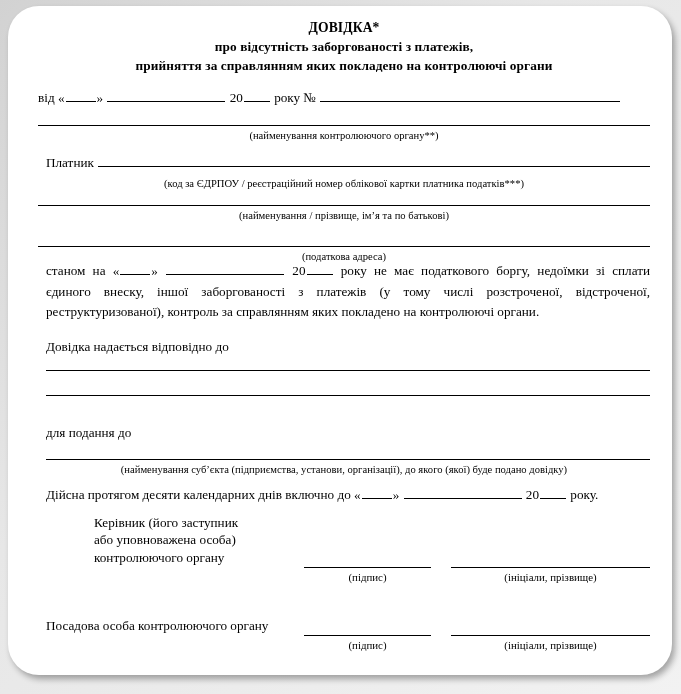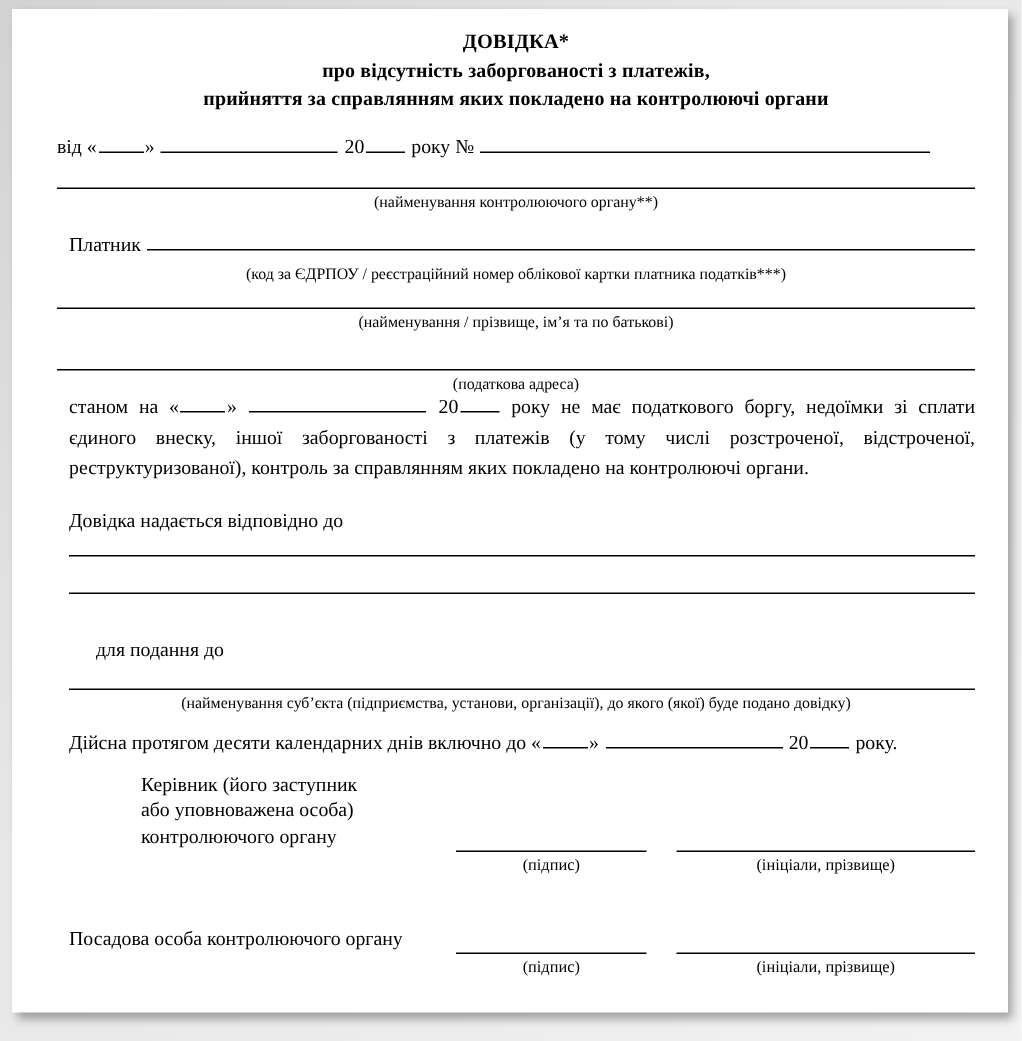--- a/index.html
+++ b/index.html
@@ -25,20 +25,21 @@
   }
   #page {
     position: absolute;
     left: 8px;
     top: 6px;
     width: 664px;
     height: 669px;
     background: #ffffff;
     box-shadow: 3px 4px 6px rgba(0,0,0,0.33);
     overflow: hidden;
+    border-radius: 31px;
   }
   #sheet {
     position: absolute;
     left: 0; top: 0;
     width: 664px;
     height: 669px;
     padding: 0;
   }
 
   .title-block {
@@ -167,21 +168,21 @@
         <span>20</span><span class="blank b-yr"></span>
         <span>року не має податкового боргу, недоїмки зі сплати єдиного внеску, іншої заборгованості з платежів (у тому числі розстроченої, відстроченої, реструктуризованої), контроль за справлянням яких покладено на контролюючі органи.</span>
       </div>
 
       <div class="row" style="left:38px; top:332px;">
         <span>Довідка надається відповідно до</span>
       </div>
       <div class="rule" style="left:38px; width:604px; top:364px;"></div>
       <div class="rule" style="left:38px; width:604px; top:389px;"></div>
 
-      <div class="row" style="left:38px; top:418px;margin-left:18px;">
+      <div class="row" style="left:38px; top:418px;">
         <span>для подання до</span>
       </div>
       <div class="rule" style="left:38px; width:604px; top:453px;"></div>
       <div class="caption" style="left:30px; width:612px; top:457px;">(найменування суб’єкта (підприємства, установи, організації), до якого (якої) буде подано довідку)</div>
 
       <div class="row" style="left:38px; top:480px;">
         <span>Дійсна протягом десяти календарних днів включно до «</span><span class="blank b-day"></span><span>»</span>
         <span class="blank b-month"></span>
         <span>20</span><span class="blank b-yr"></span>
         <span>року.</span>

